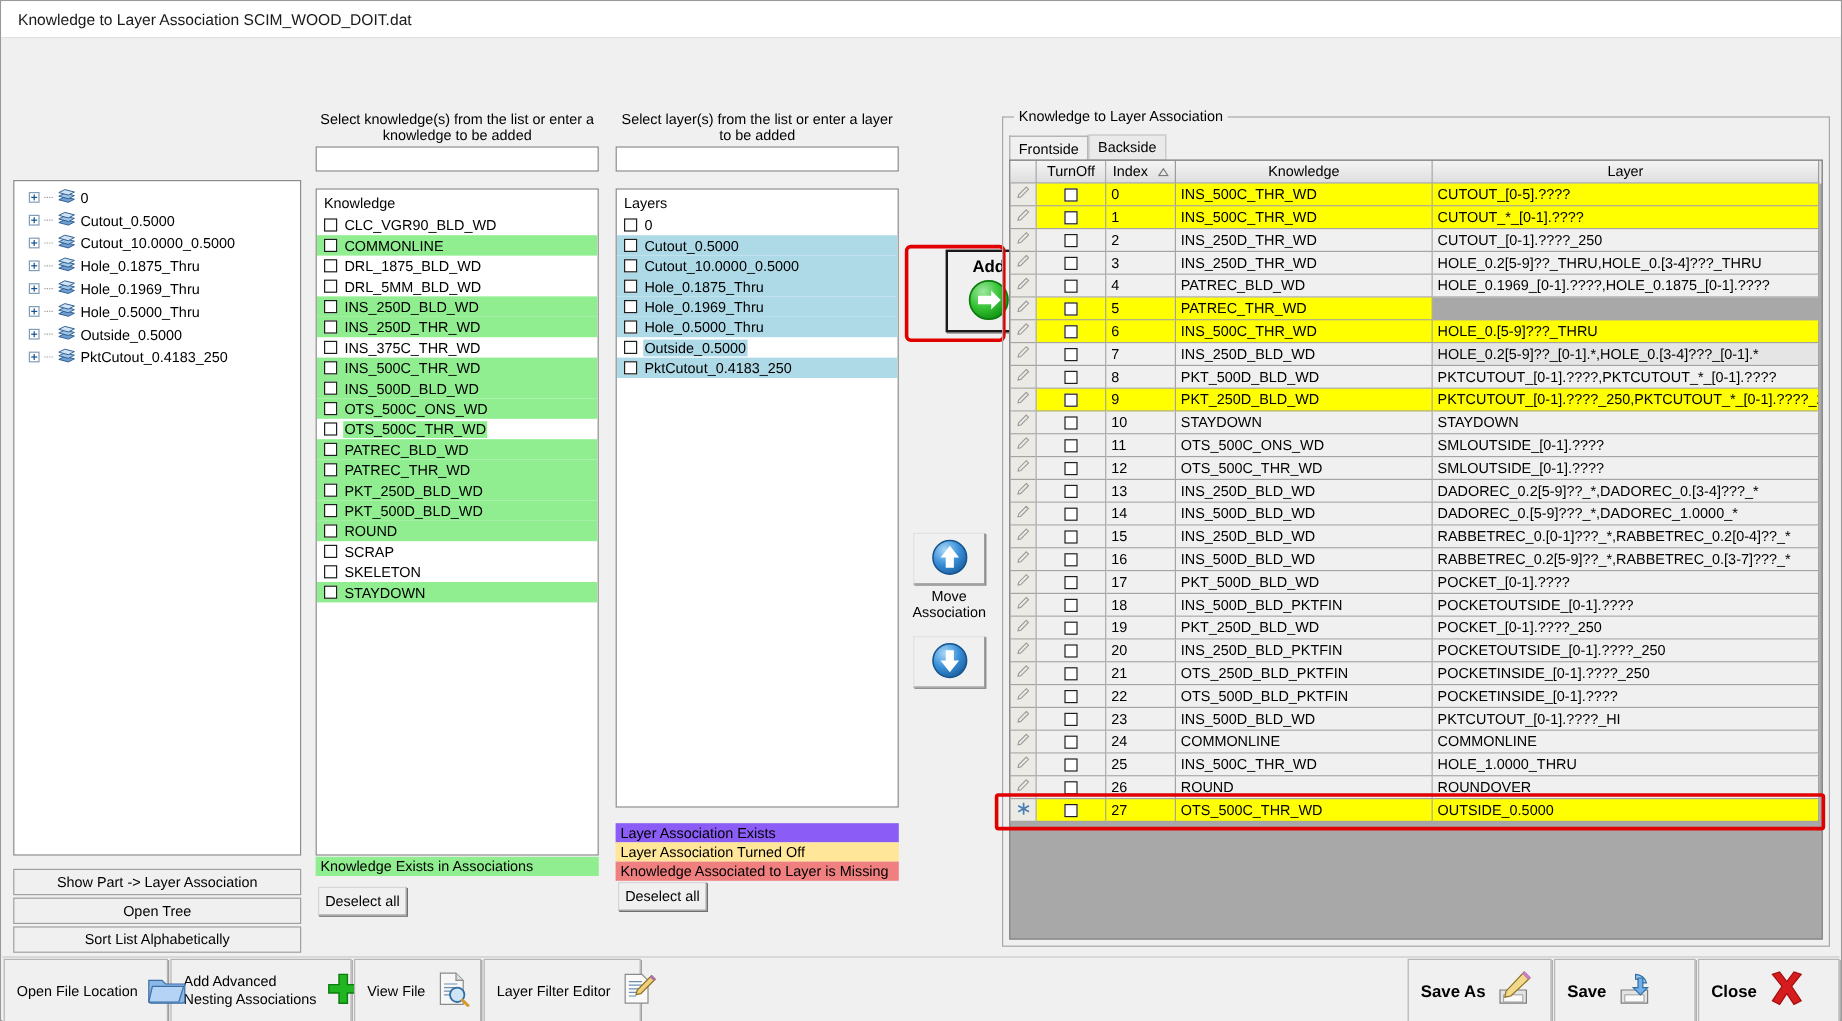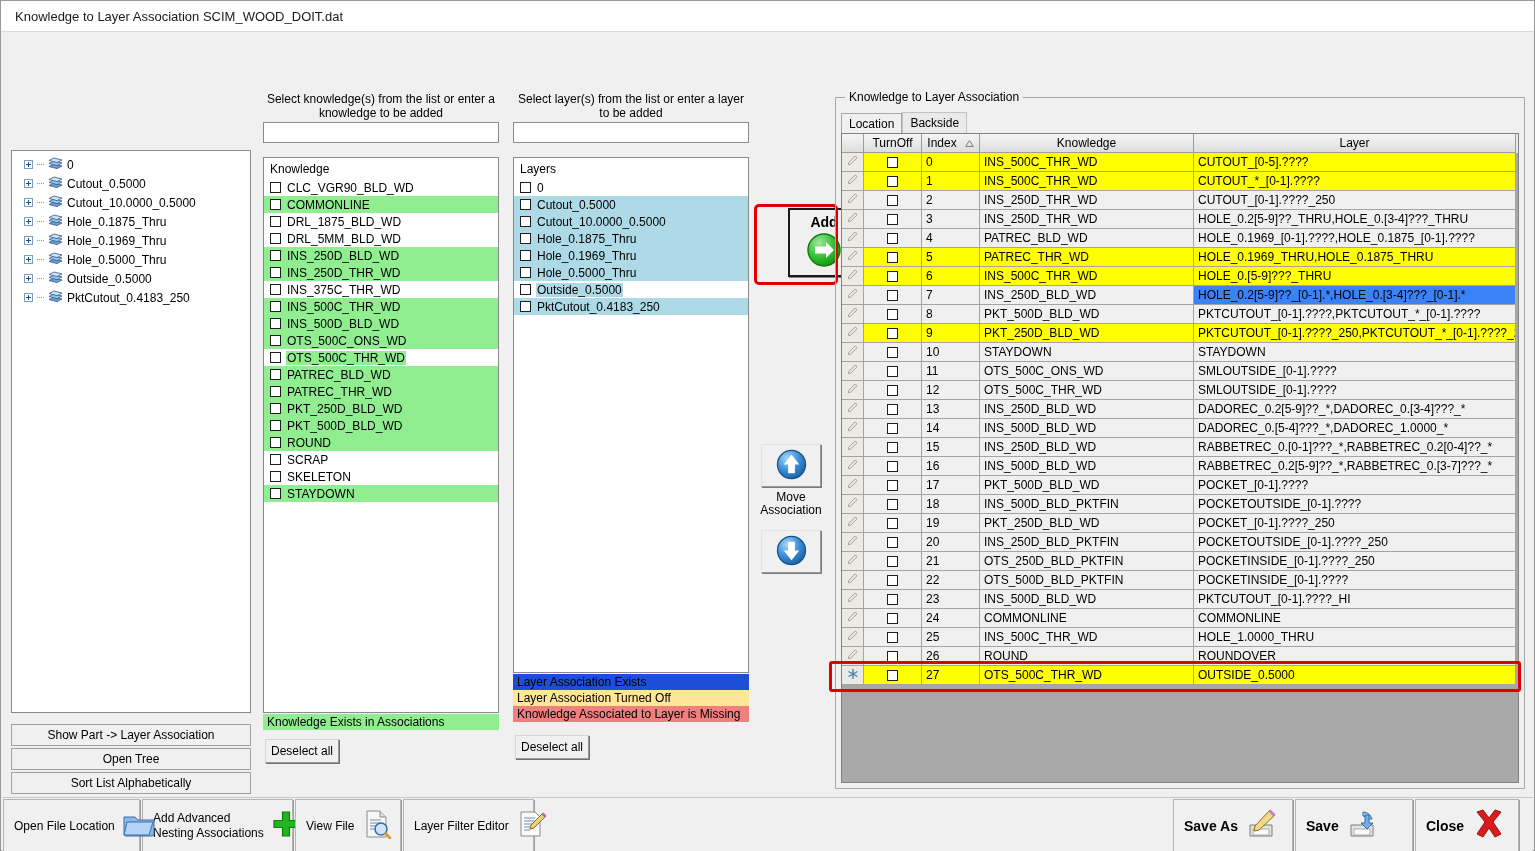--- a/index.html
+++ b/index.html
@@ -425,21 +425,21 @@
             <span class="cb"></span>
             <span class="hl" style="background:#aedae8;">Outside_0.5000</span>
           </div>
           <div class="chkrow" style="background: rgb(174, 218, 232);">
             <span class="cb"></span>
             <span class="hl" style="">PktCutout_0.4183_250</span>
           </div>
         </div>
     </div>
     <div style="position:absolute;left:512px;top:642px;width:236px;">
-      <div class="legend" id="layLegend0" style="background: #1d4ed8;">Layer Association Exists</div>
+      <div class="legend" id="layLegend0" style="background: #8b5cf6; margin-top: 12px;">Layer Association Exists</div>
       <div class="legend" id="layLegend1" style="background: rgb(255, 230, 153);">Layer Association Turned Off</div>
       <div class="legend" id="layLegend2" style="background: rgb(240, 128, 128);">Knowledge Associated to Layer is Missing</div>
     </div>
     <div class="btn" style="position:absolute;left:514px;top:703px;width:74px;height:24px;">Deselect all</div>
 
     <div id="addWrap">
       <div id="addBtn">
         <span class="alabel">Add</span>
         <span>
           <svg width="36" height="36" viewBox="0 0 36 36">
@@ -489,21 +489,21 @@
             </defs>
           <circle cx="16" cy="16" r="14.5" fill="url(#bd)" stroke="#14538c" stroke-width="1.3"></circle>
           <path d="M16 26 L8 16 H12.5 V7 H19.5 V16 H24 Z" fill="#ffffff"></path>
         </svg>
       </span>
     </div>
 
     <div id="groupBox"></div>
     <div id="groupTitle">Knowledge to Layer Association</div>
     <div class="tabstrip">
-      <div class="tab active">Location</div>
+      <div class="tab active">Frontside</div>
       <div class="tab inactive">Backside</div>
     </div>
 
     <div id="grid">
       <div class="gridhdr">
         <div class="gh w-rowhdr"></div>
         <div class="gh w-turnoff">TurnOff</div>
         <div class="gh w-index">
           <span>Index</span>
           <span style="margin-left:8px">
@@ -585,21 +585,20 @@
             <div class="gc rowhdr w-rowhdr">
               <span><svg width="11" height="11" viewBox="0 0 12 12">
                   <path d="M9 1 L11 3 L4 10 L1.5 10.5 L2 8 Z" fill="none" stroke="#9a9a9a" stroke-width="1"></path>
                 </svg></span>
             </div>
             <div class="gc turnoff w-turnoff" style="background:#ffff00">
               <span class="gcb"></span>
             </div>
             <div class="gc w-index" style="background:#ffff00">5</div>
             <div class="gc w-know" style="background:#ffff00">PATREC_THR_WD</div>
-            <div class="gc w-layer" style="background:#ffff00">HOLE_0.1969_THRU,HOLE_0.1875_THRU</div>
           </div>
           <div class="grow">
             <div class="gc rowhdr w-rowhdr">
               <span><svg width="11" height="11" viewBox="0 0 12 12">
                   <path d="M9 1 L11 3 L4 10 L1.5 10.5 L2 8 Z" fill="none" stroke="#9a9a9a" stroke-width="1"></path>
                 </svg></span>
             </div>
             <div class="gc turnoff w-turnoff" style="background:#ffff00">
               <span class="gcb"></span>
             </div>
@@ -611,21 +610,21 @@
             <div class="gc rowhdr w-rowhdr">
               <span><svg width="11" height="11" viewBox="0 0 12 12">
                   <path d="M9 1 L11 3 L4 10 L1.5 10.5 L2 8 Z" fill="none" stroke="#9a9a9a" stroke-width="1"></path>
                 </svg></span>
             </div>
             <div class="gc turnoff w-turnoff" style="background:#f0f0f0">
               <span class="gcb"></span>
             </div>
             <div class="gc w-index" style="background:#f0f0f0">7</div>
             <div class="gc w-know" style="background:#f0f0f0">INS_250D_BLD_WD</div>
-            <div class="gc w-layer" style="background:#3b82f6">HOLE_0.2[5-9]??_[0-1].*,HOLE_0.[3-4]???_[0-1].*</div>
+            <div class="gc w-layer" style="background:#e5e5e5">HOLE_0.2[5-9]??_[0-1].*,HOLE_0.[3-4]???_[0-1].*</div>
           </div>
           <div class="grow">
             <div class="gc rowhdr w-rowhdr">
               <span><svg width="11" height="11" viewBox="0 0 12 12">
                   <path d="M9 1 L11 3 L4 10 L1.5 10.5 L2 8 Z" fill="none" stroke="#9a9a9a" stroke-width="1"></path>
                 </svg></span>
             </div>
             <div class="gc turnoff w-turnoff" style="background:#f0f0f0">
               <span class="gcb"></span>
             </div>
@@ -702,21 +701,21 @@
             <div class="gc rowhdr w-rowhdr">
               <span><svg width="11" height="11" viewBox="0 0 12 12">
                   <path d="M9 1 L11 3 L4 10 L1.5 10.5 L2 8 Z" fill="none" stroke="#9a9a9a" stroke-width="1"></path>
                 </svg></span>
             </div>
             <div class="gc turnoff w-turnoff" style="background:#f0f0f0">
               <span class="gcb"></span>
             </div>
             <div class="gc w-index" style="background:#f0f0f0">14</div>
             <div class="gc w-know" style="background:#f0f0f0">INS_500D_BLD_WD</div>
-            <div class="gc w-layer" style="background:#f0f0f0">DADOREC_0.[5-4]???_*,DADOREC_1.0000_*</div>
+            <div class="gc w-layer" style="background:#f0f0f0">DADOREC_0.[5-9]???_*,DADOREC_1.0000_*</div>
           </div>
           <div class="grow">
             <div class="gc rowhdr w-rowhdr">
               <span><svg width="11" height="11" viewBox="0 0 12 12">
                   <path d="M9 1 L11 3 L4 10 L1.5 10.5 L2 8 Z" fill="none" stroke="#9a9a9a" stroke-width="1"></path>
                 </svg></span>
             </div>
             <div class="gc turnoff w-turnoff" style="background:#f0f0f0">
               <span class="gcb"></span>
             </div>
@@ -956,21 +955,21 @@
       <span>
         <svg width="32" height="30" viewBox="0 0 32 30">
           <path d="M4 16 h22 v11 H4 Z" fill="#e3e3e3" stroke="#7d7d7d" stroke-width="1"></path>
           <path d="M7 20 h16 v6 H7 Z" fill="#fafafa" stroke="#9c9c9c" stroke-width="0.8"></path>
           <path d="M16 3 a10 10 0 0 1 9 7 h-4 a6 6 0 0 0 -5 -3 Z" fill="#9ecbf0" stroke="#2f6ea5" stroke-width="1"></path>
           <path d="M22 6 v8 h4 l-6 6 l-6 -6 h4 V6 Z" fill="#6fb0e8" stroke="#2f6ea5" stroke-width="1"></path>
         </svg>
       </span>
     </div>
 
-    <div class="tbbtn bold" style="left:1414px;width:104px;">
+    <div class="tbbtn bold" style="left:1414px;width:118px;">
       <span class="tt">Close</span>
       <span>
         <svg width="34" height="30" viewBox="0 0 34 30">
           <path d="M5 3 L11 1 L17 9 L23 1 L29 3 L21 13 L29 25 L23 28 L17 19 L11 28 L5 25 L13 13 Z" fill="#d61c1c" stroke="#a10f0f" stroke-width="1"></path>
         </svg>
       </span>
     </div>
 
   </div>
 </div>

